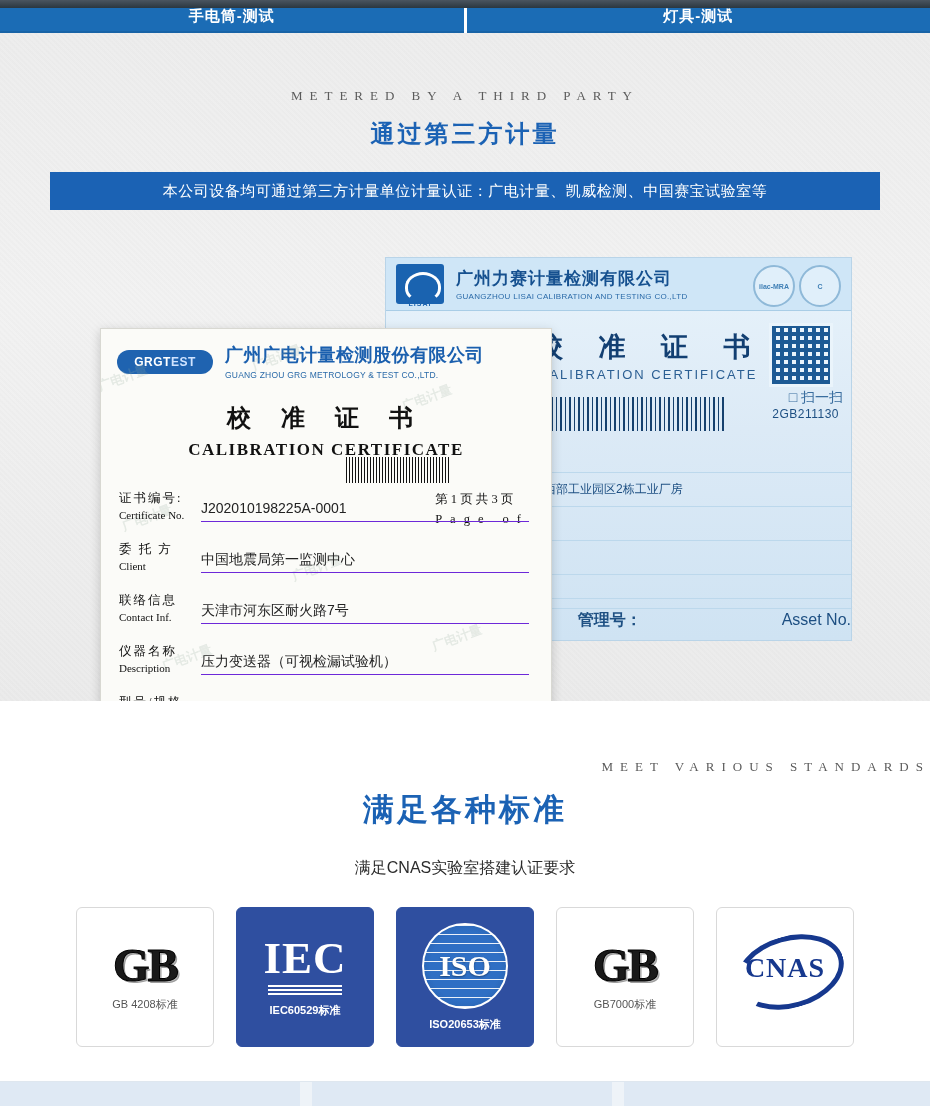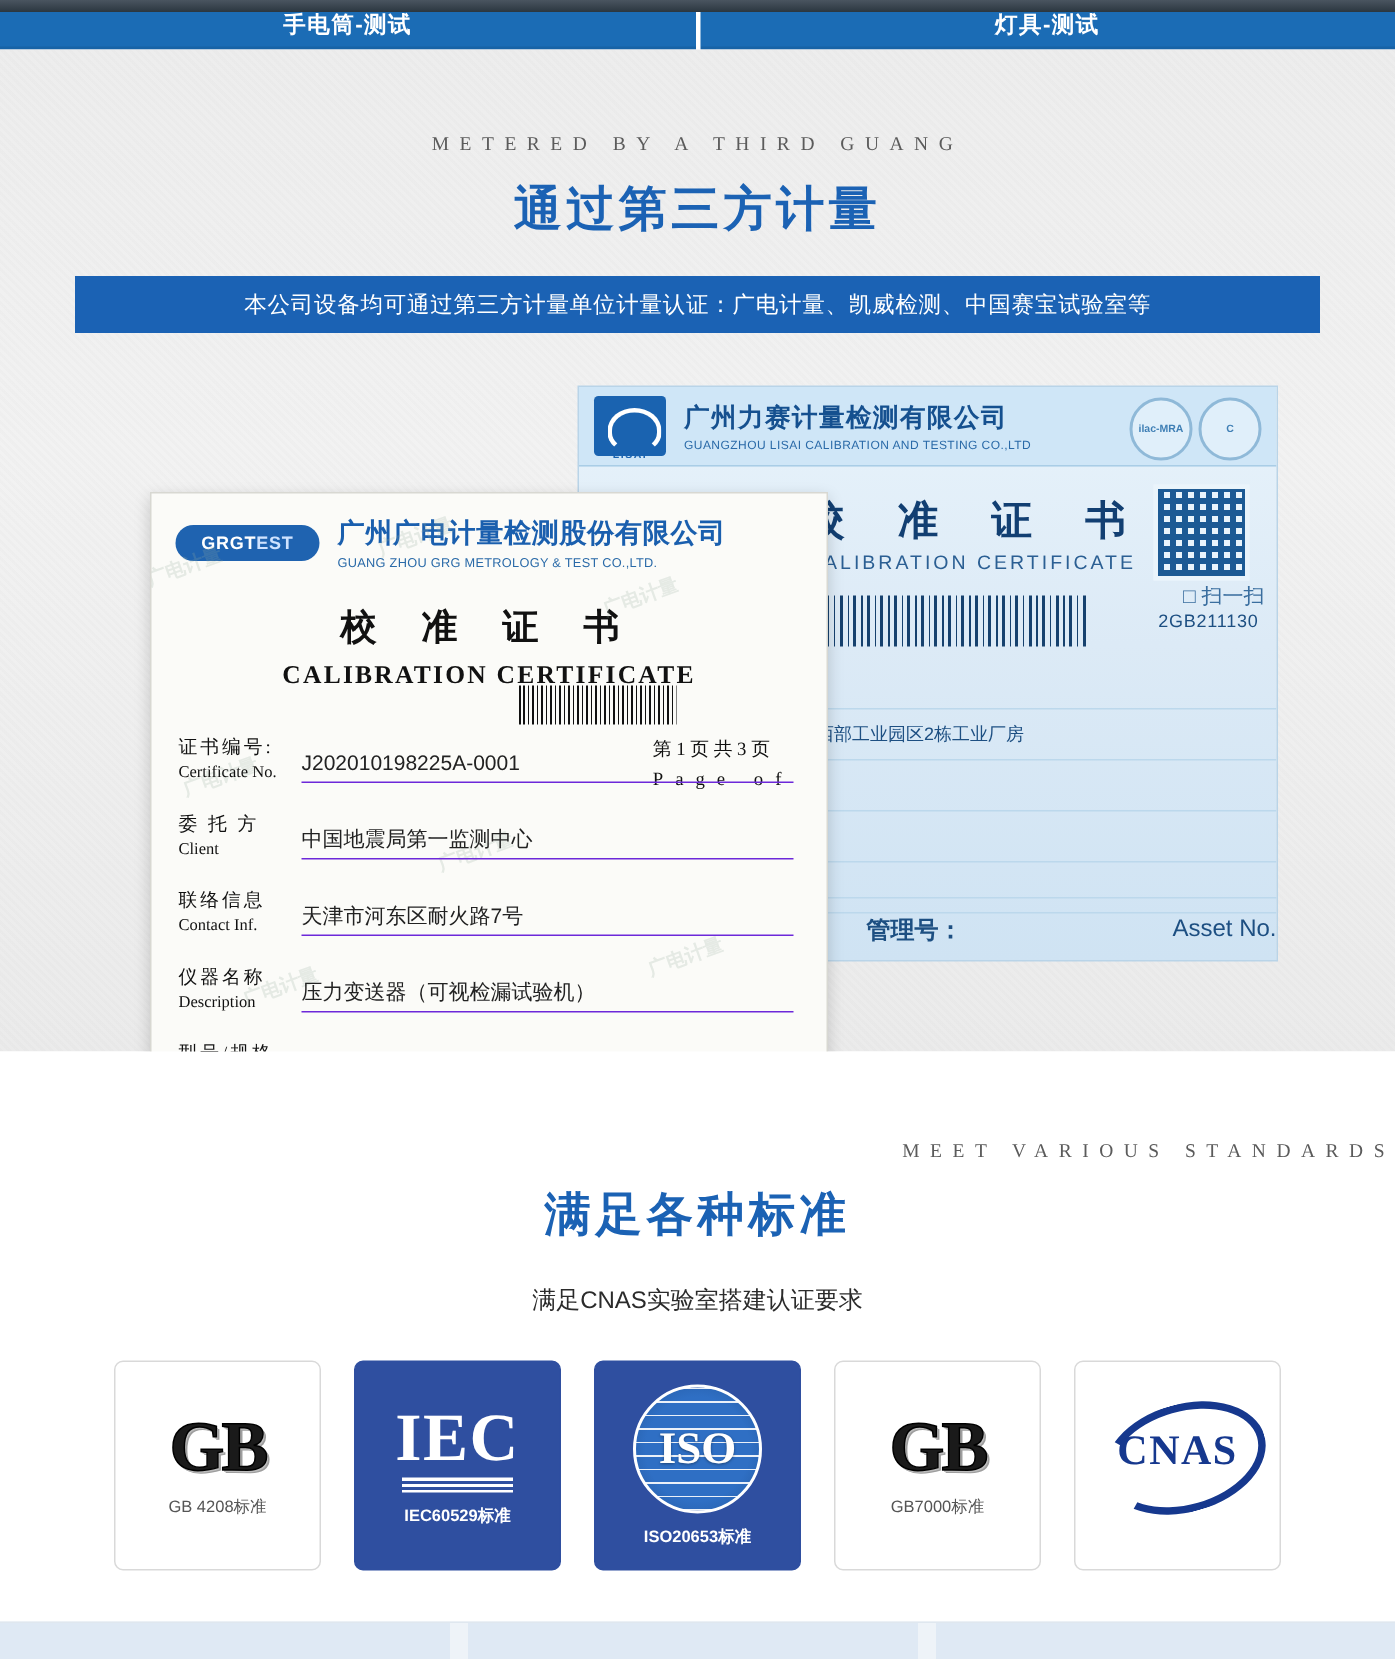--- a/index.html
+++ b/index.html
@@ -44,21 +44,21 @@
     text-align:center;
     color:#5b5b5b;
     font-size:13px;
     letter-spacing:7px;
     margin-top:55px;
     font-family:"Liberation Serif","DejaVu Serif",serif;
   }
   .h1{
     text-align:center;
     color:#1b62b4;
-    font-size:32px;
+    font-size:24px;
     font-weight:bold;
     letter-spacing:3px;
     margin-top:14px;
   }
   .banner{
     margin:22px auto 0 auto;
     width:830px;height:38px;
     background:#1b62b4;
     color:#fff;
     font-size:15px;
@@ -279,21 +279,21 @@
       <div class="tab-img"></div>
       <span>手电筒-测试</span>
     </div>
     <div class="tab">
       <div class="tab-img"></div>
       <span>灯具-测试</span>
     </div>
   </div>
 
   <div class="sec1">
-    <div class="eyebrow">METERED BY A THIRD GUANG</div>
+    <div class="eyebrow">METERED BY A THIRD PARTY</div>
     <div class="h1">通过第三方计量</div>
     <div class="banner">本公司设备均可通过第三方计量单位计量认证：广电计量、凯威检测、中国赛宝试验室等</div>
 
     <div class="certs">
 
       <div class="cert-blue">
         <div class="cb-head">
           <div class="cb-logo"></div>
           <div class="cb-logo-txt">LISAI</div>
           <div class="cb-titles">

